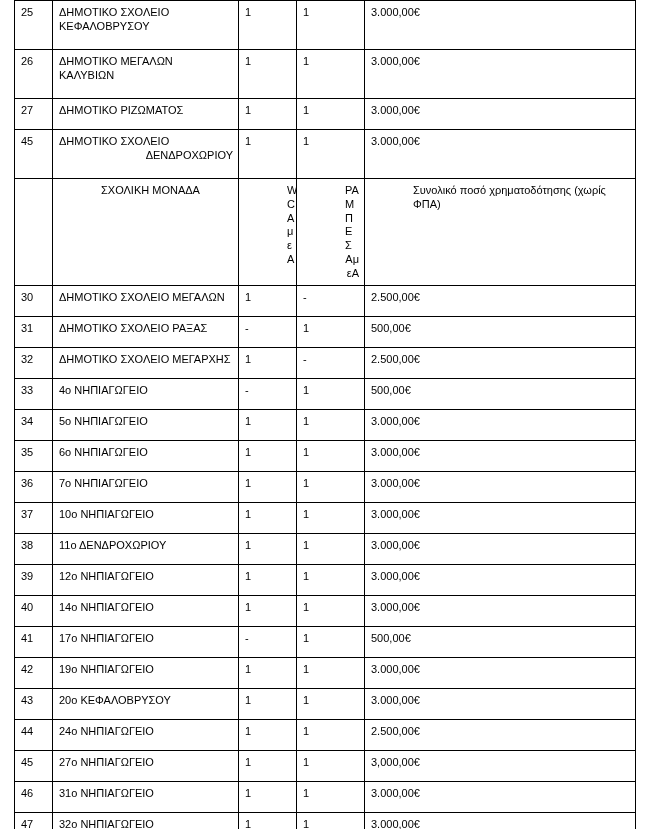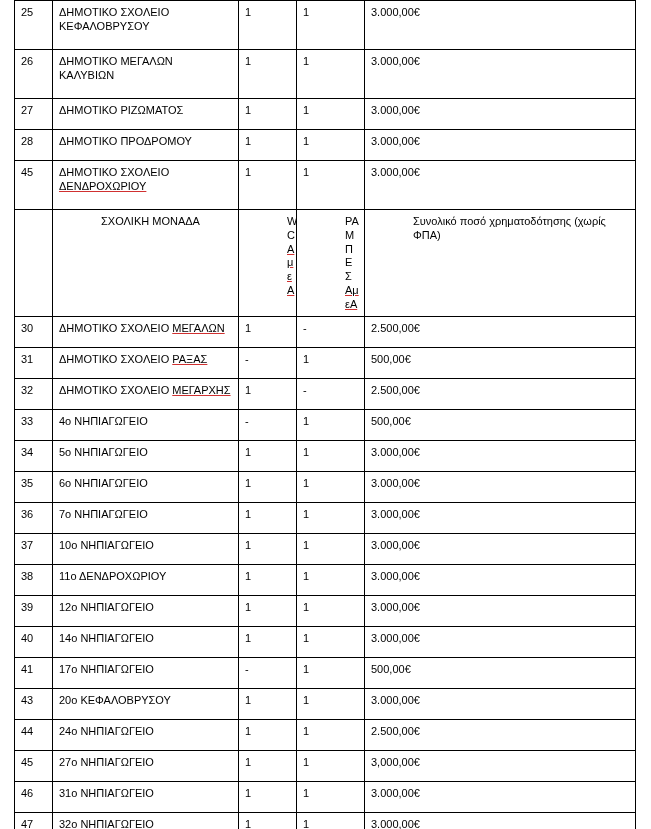--- a/index.html
+++ b/index.html
@@ -41,24 +41,24 @@
   col.c-name  { width: 186px; }
   col.c-wc    { width: 58px; }
   col.c-ramp  { width: 68px; }
   col.c-total { width: 271px; }
 
   tr.row-tall td { height: 38px; }
   tr.row-norm td { height: 20px; }
   tr.header-row td { height: 34px; padding-left: 48px; }
 
   .underline-red {
-    text-decoration: underline;
     text-decoration-color: #d03030;
     text-decoration-thickness: 1px;
     text-underline-offset: 1px;
+    text-align: right;
   }
   .hdr-line2 { display: block; }
 </style>
 </head>
 <body>
 
 <div class="page">
   <table class="schools">
     <colgroup>
       <col class="c-aa">
@@ -92,27 +92,20 @@
       </tr>
 
       <tr class="row-norm">
         <td>27</td>
         <td>ΔΗΜΟΤΙΚΟ ΡΙΖΩΜΑΤΟΣ</td>
         <td>1</td>
         <td>1</td>
         <td>3.000,00€</td>
       </tr>
 
-      <tr class="row-norm">
-        <td>28</td>
-        <td>ΔΗΜΟΤΙΚΟ ΠΡΟΔΡΟΜΟΥ</td>
-        <td>1</td>
-        <td>1</td>
-        <td>3.000,00€</td>
-      </tr>
 
       <tr class="row-tall">
         <td>45</td>
         <td>
           <span>ΔΗΜΟΤΙΚΟ ΣΧΟΛΕΙΟ</span>
           <span class="hdr-line2 underline-red">ΔΕΝΔΡΟΧΩΡΙΟΥ</span>
         </td>
         <td>1</td>
         <td>1</td>
         <td>3.000,00€</td>
@@ -221,20 +214,27 @@
       </tr>
 
       <tr class="row-norm">
         <td>41</td>
         <td>17ο ΝΗΠΙΑΓΩΓΕΙΟ</td>
         <td>-</td>
         <td>1</td>
         <td>500,00€</td>
       </tr>
 
+      <tr class="row-norm">
+        <td>42</td>
+        <td>19ο ΝΗΠΙΑΓΩΓΕΙΟ</td>
+        <td>1</td>
+        <td>1</td>
+        <td>3.000,00€</td>
+      </tr>
 
       <tr class="row-norm">
         <td>43</td>
         <td>20ο ΚΕΦΑΛΟΒΡΥΣΟΥ</td>
         <td>1</td>
         <td>1</td>
         <td>3.000,00€</td>
       </tr>
 
       <tr class="row-norm">

